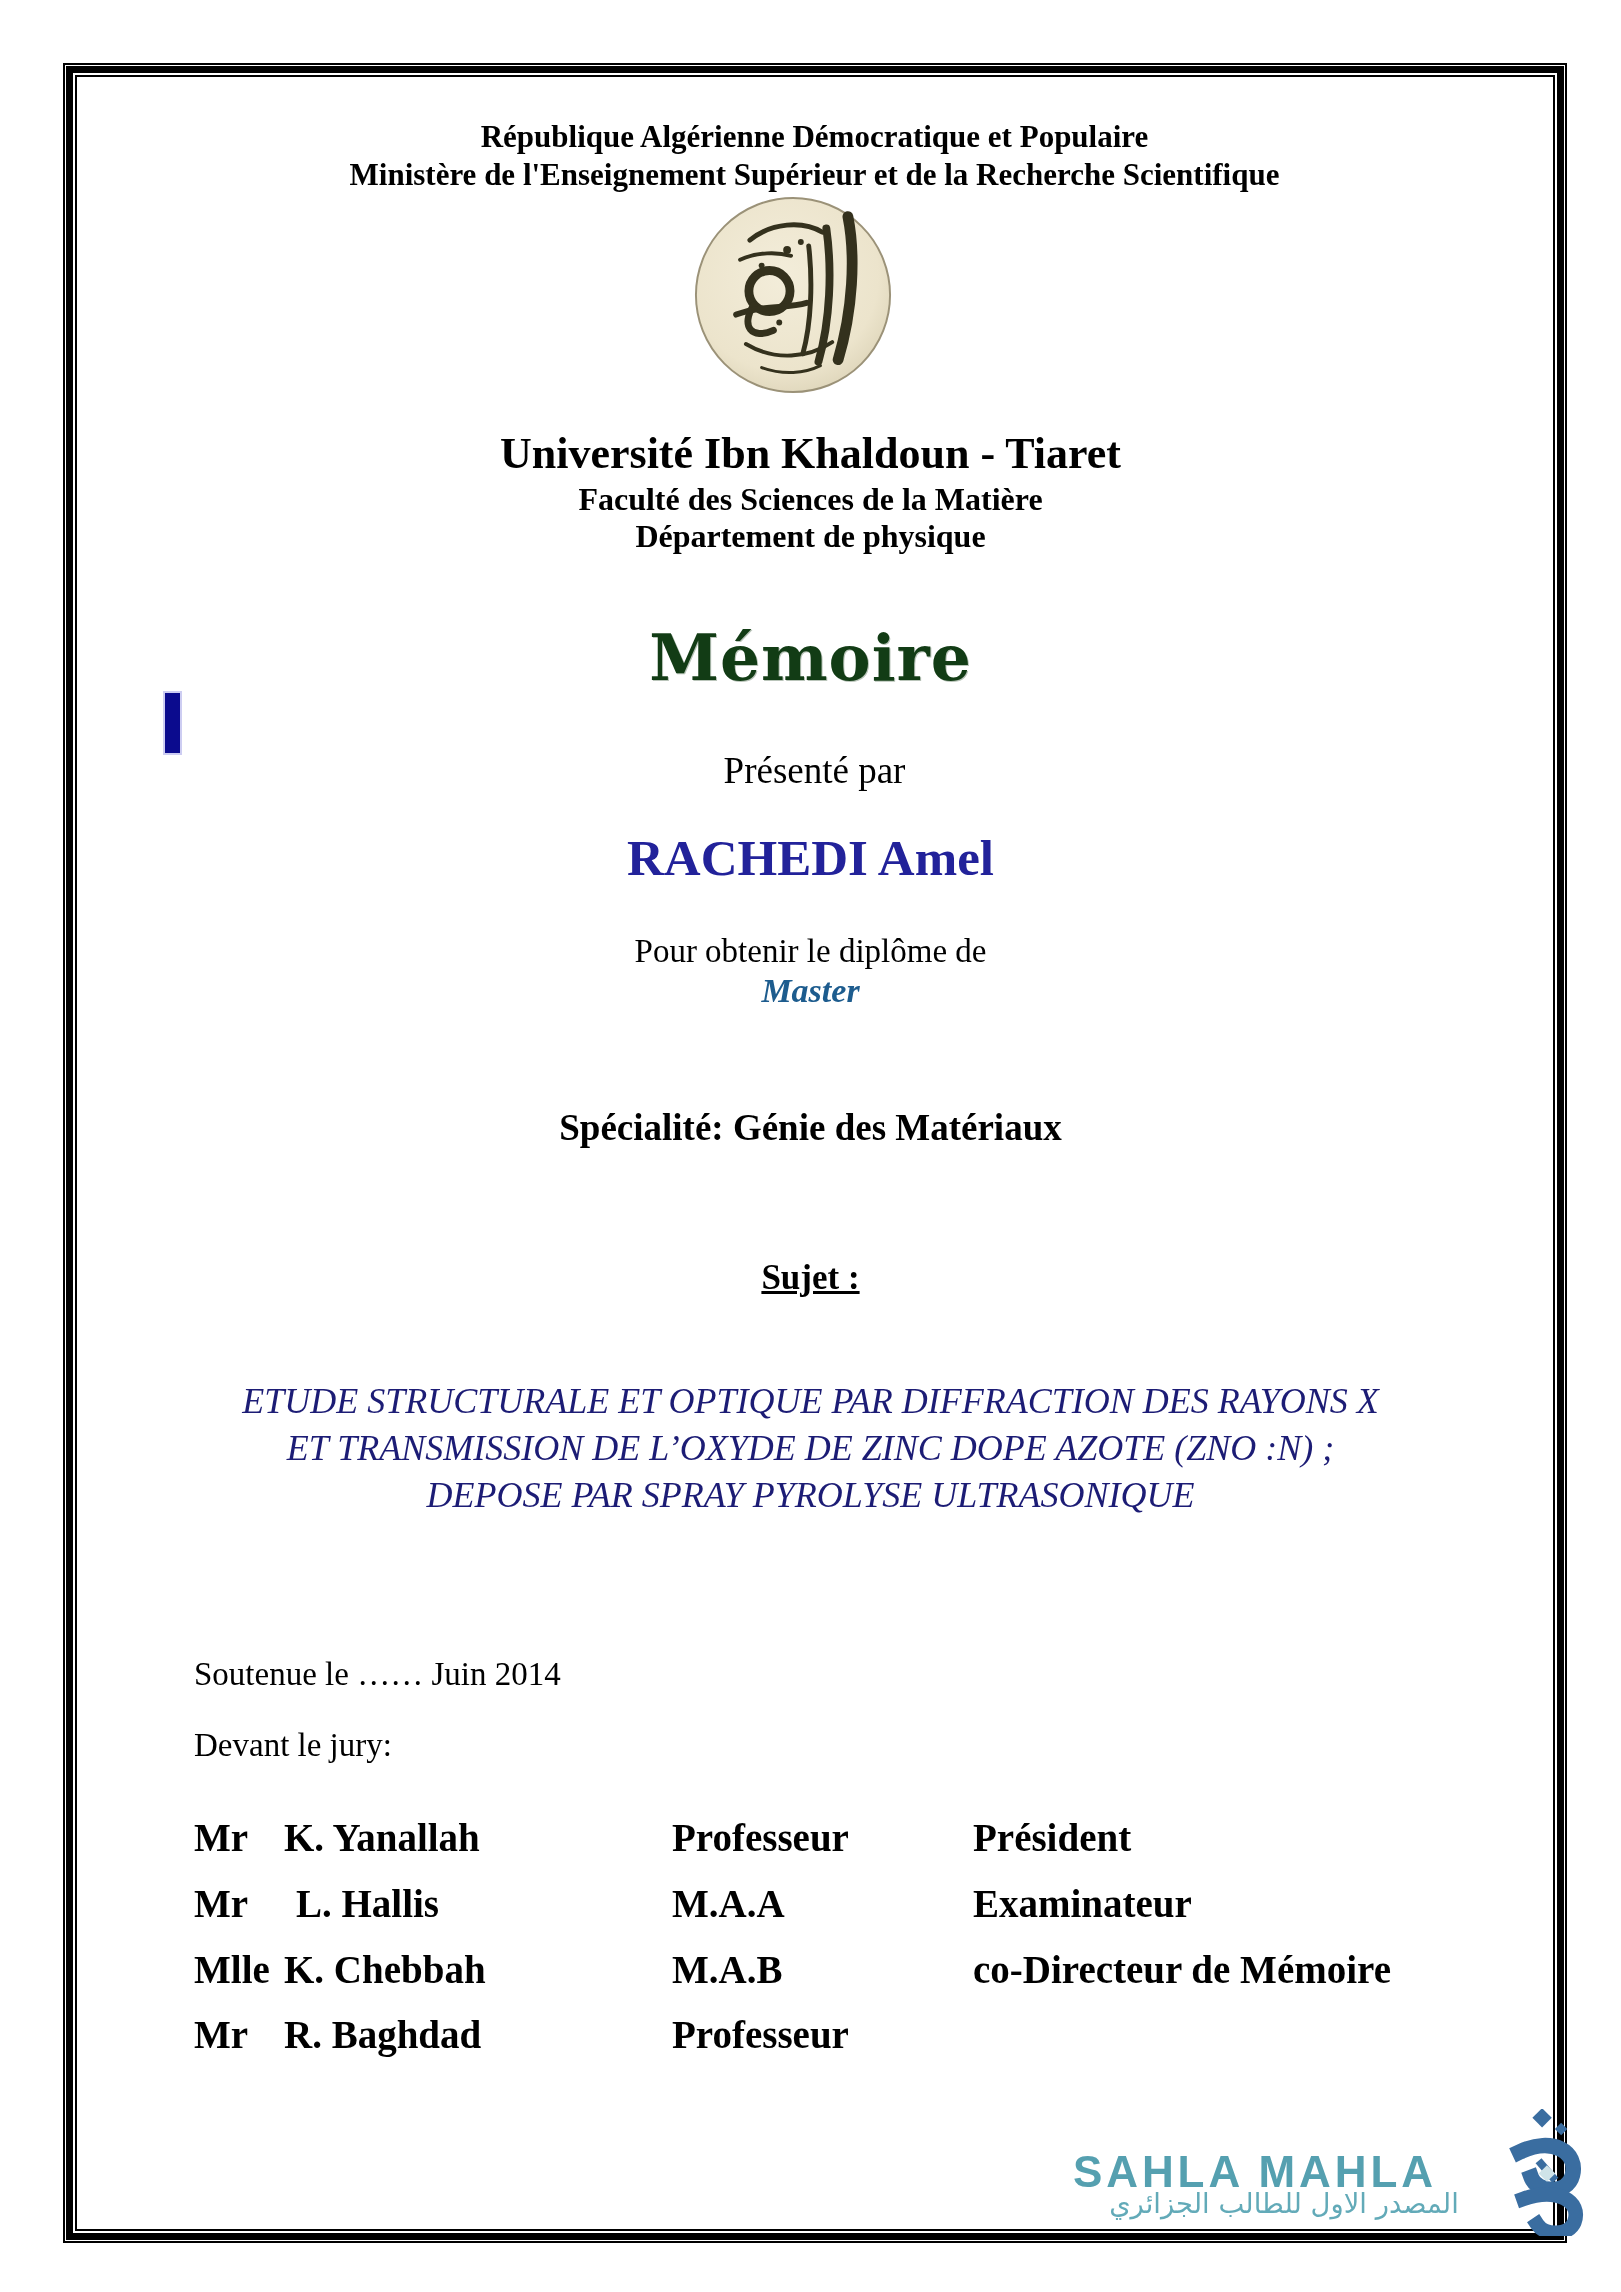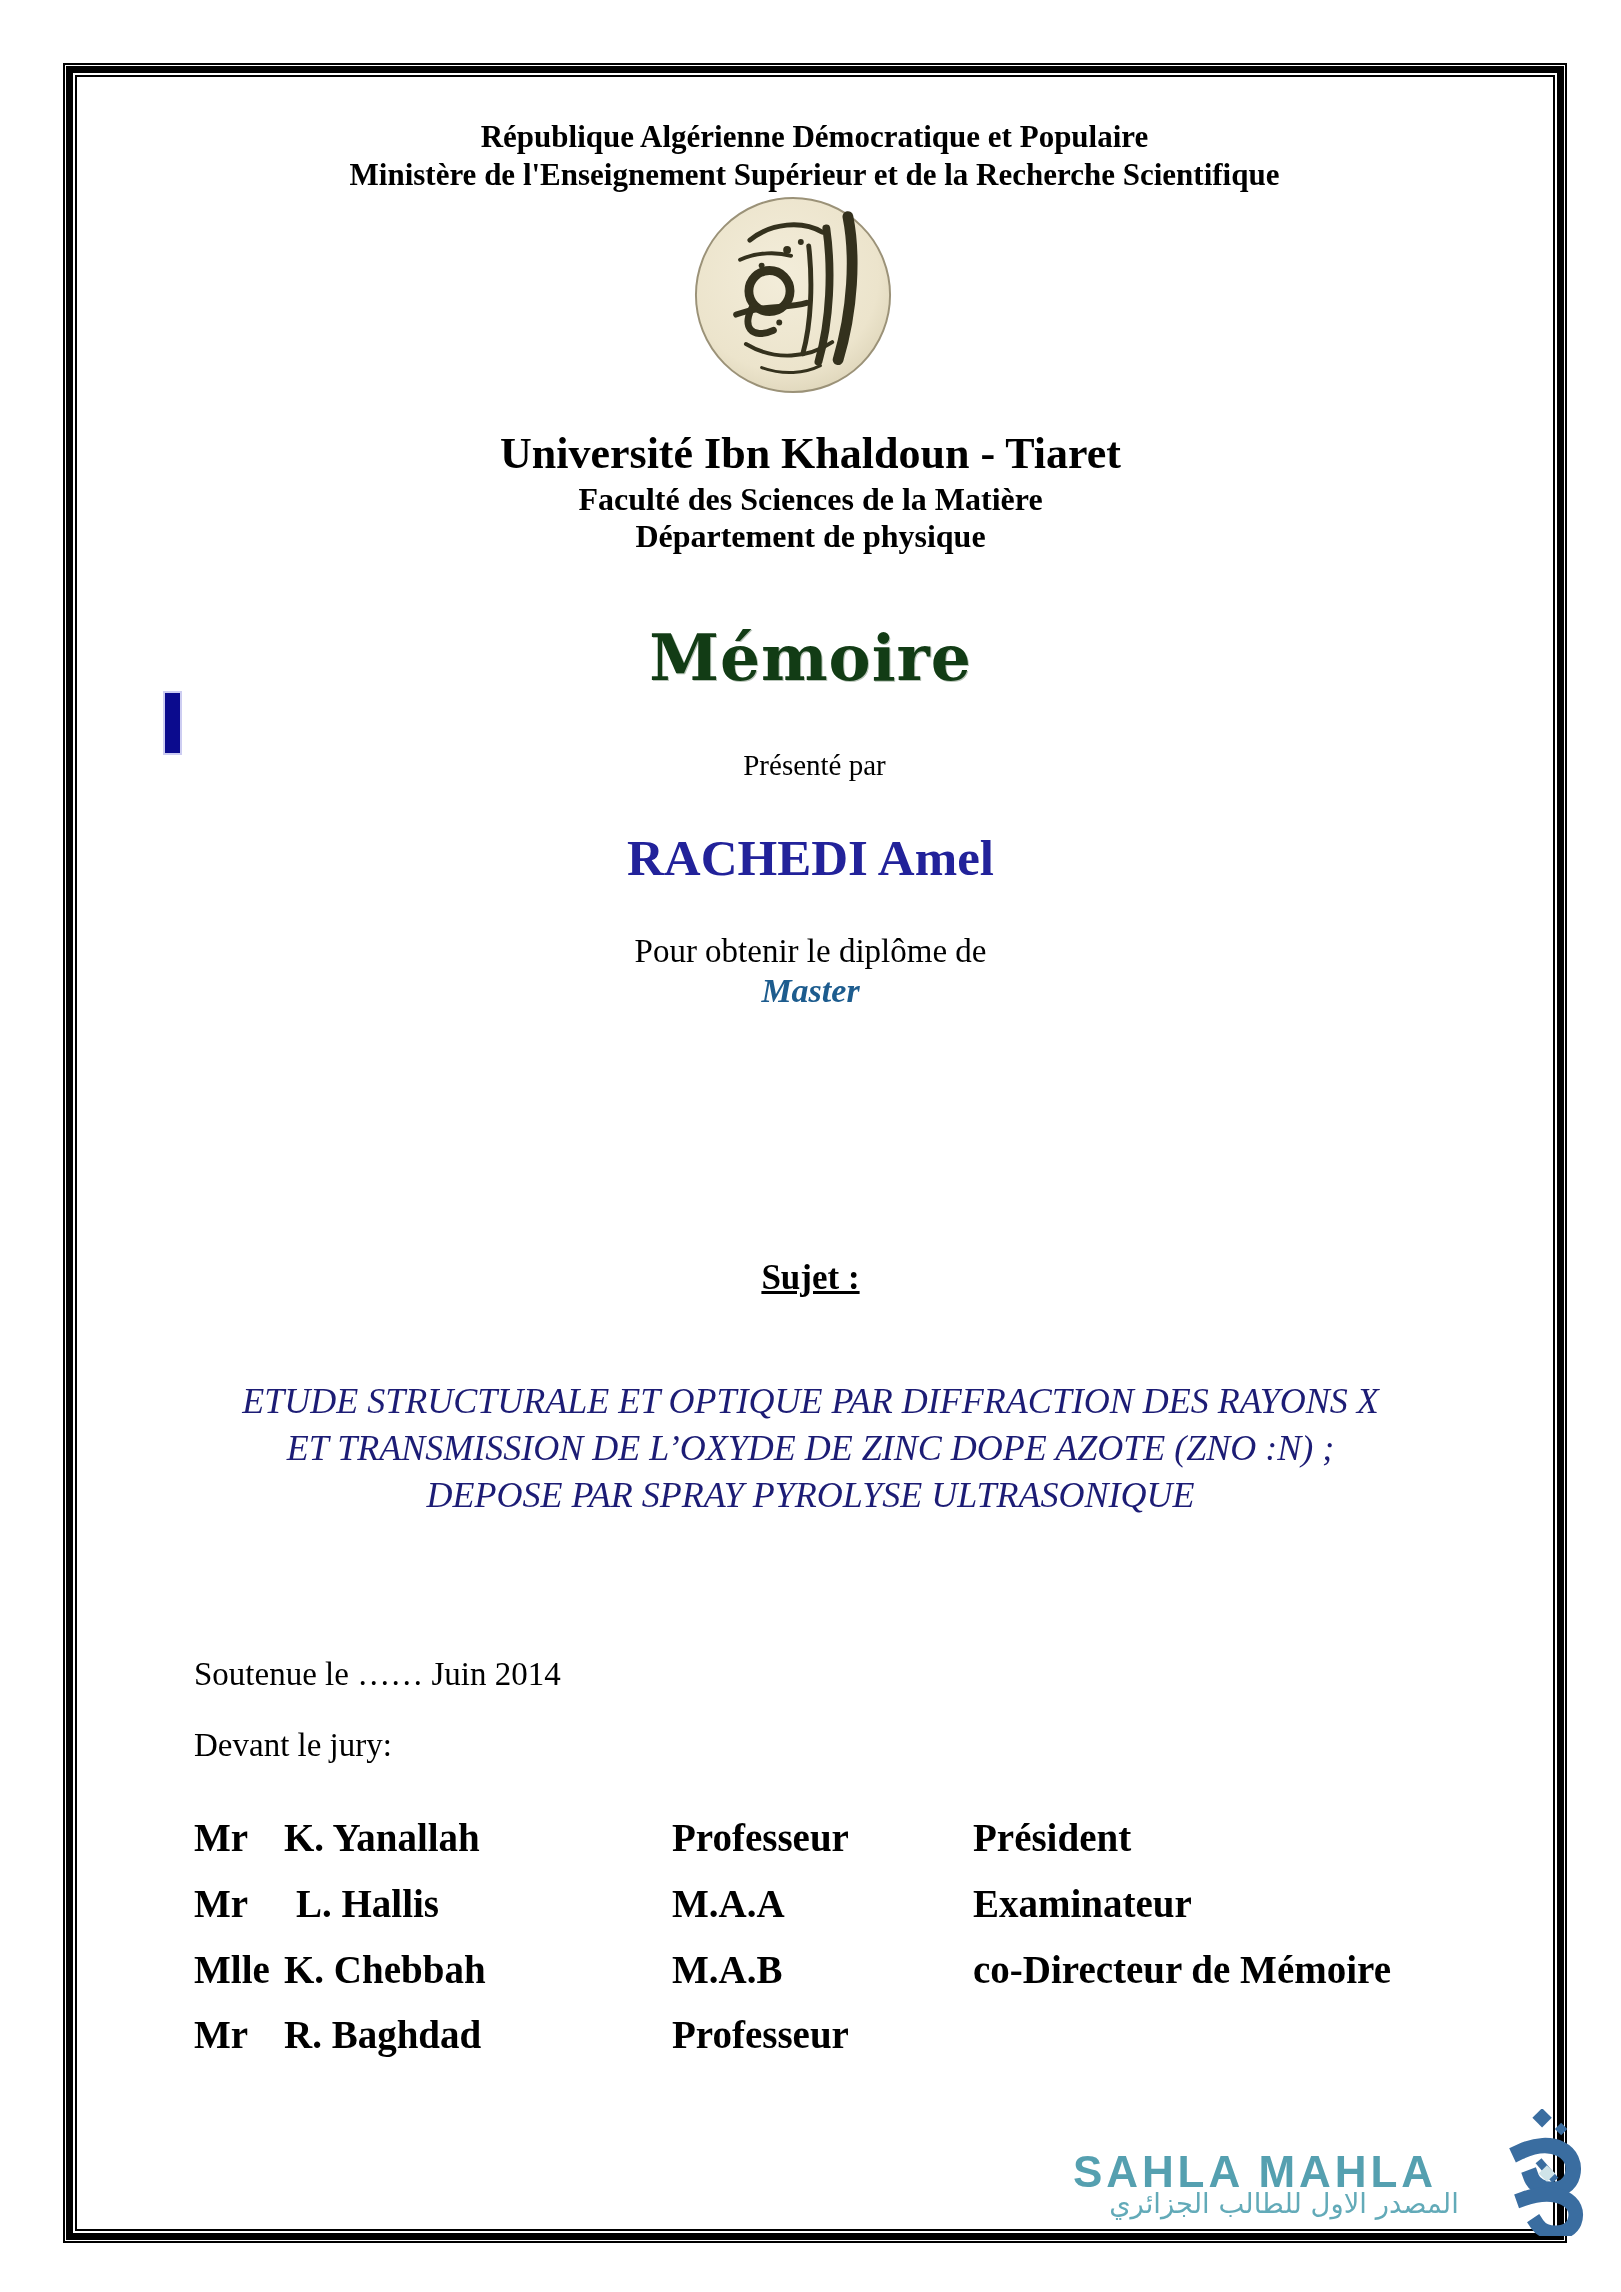--- a/index.html
+++ b/index.html
@@ -14,21 +14,21 @@
   .frame-mid{position:absolute;inset:1px;border:7.8px solid #000;}
   .frame-inner{position:absolute;inset:2px;border:2px solid #000;}
   
   .hdr{top:118px;font-size:31px;font-weight:bold;line-height:38px;margin-left:8px;}
   .univ-name{top:428px;font-size:44px;font-weight:bold;}
   .faculty{top:481px;font-size:32px;font-weight:bold;}
   .dept{top:518px;font-size:32px;font-weight:bold;}
   .memoire{top:621px;font-size:63px;font-weight:bold;letter-spacing:1px;
            font-family:"DejaVu Serif",serif;color:#123c15;text-shadow:1px 1px 0 #b9c4b9;}
   .cursor-bar{left:163px;top:691px;width:14.7px;height:60px;background:#0b0b8e;border:2px solid #cdcdf2;}
-  .presented{top:749px;font-size:29px;padding-left:8px;}
+  .presented{top:749px;font-size:37px;padding-left:8px;}
   .author{top:829px;font-size:51px;font-weight:bold;color:#22229a;}
   .diploma-intro{top:933px;font-size:33px;}
   .master{top:972px;font-size:34px;font-weight:bold;font-style:italic;color:#1d5c8e;}
   .specialty{top:1106px;font-size:37px;font-weight:bold;}
   .sujet{top:1258px;font-size:35px;font-weight:bold;text-decoration:underline;}
   .subject{top:1378px;font-size:36px;font-style:italic;line-height:47px;color:#1c1c75;font-weight:500;}
   .defense{left:194px;top:1656px;font-size:33px;}
   .jury-intro{left:194px;top:1727px;font-size:33px;}
   .jury-row{left:0;width:100%;height:51px;font-size:39px;font-weight:bold;}
   .jury-row span{position:absolute;white-space:nowrap;}
@@ -103,20 +103,21 @@
   <div class="abs center dept">Département de physique</div>
 
   <div class="abs center memoire">Mémoire</div>
 
   <div class="abs cursor-bar"></div>
 
   <div class="abs center presented">Présenté par</div>
   <div class="abs center author">RACHEDI Amel</div>
   <div class="abs center diploma-intro">Pour obtenir le diplôme de</div>
   <div class="abs center master">Master</div>
+  <div class="abs center specialty">Spécialité: Génie des Matériaux</div>
 
   <div class="abs center sujet">Sujet :</div>
   <div class="abs center subject">
     <div>ETUDE STRUCTURALE ET OPTIQUE PAR DIFFRACTION DES RAYONS X</div>
     <div>ET TRANSMISSION DE L’OXYDE DE ZINC DOPE AZOTE (ZNO :N) ;</div>
     <div>DEPOSE PAR SPRAY PYROLYSE ULTRASONIQUE</div>
   </div>
 
   <div class="abs defense">Soutenue le  ……  Juin  2014</div>
   <div class="abs jury-intro">Devant le jury:</div>

